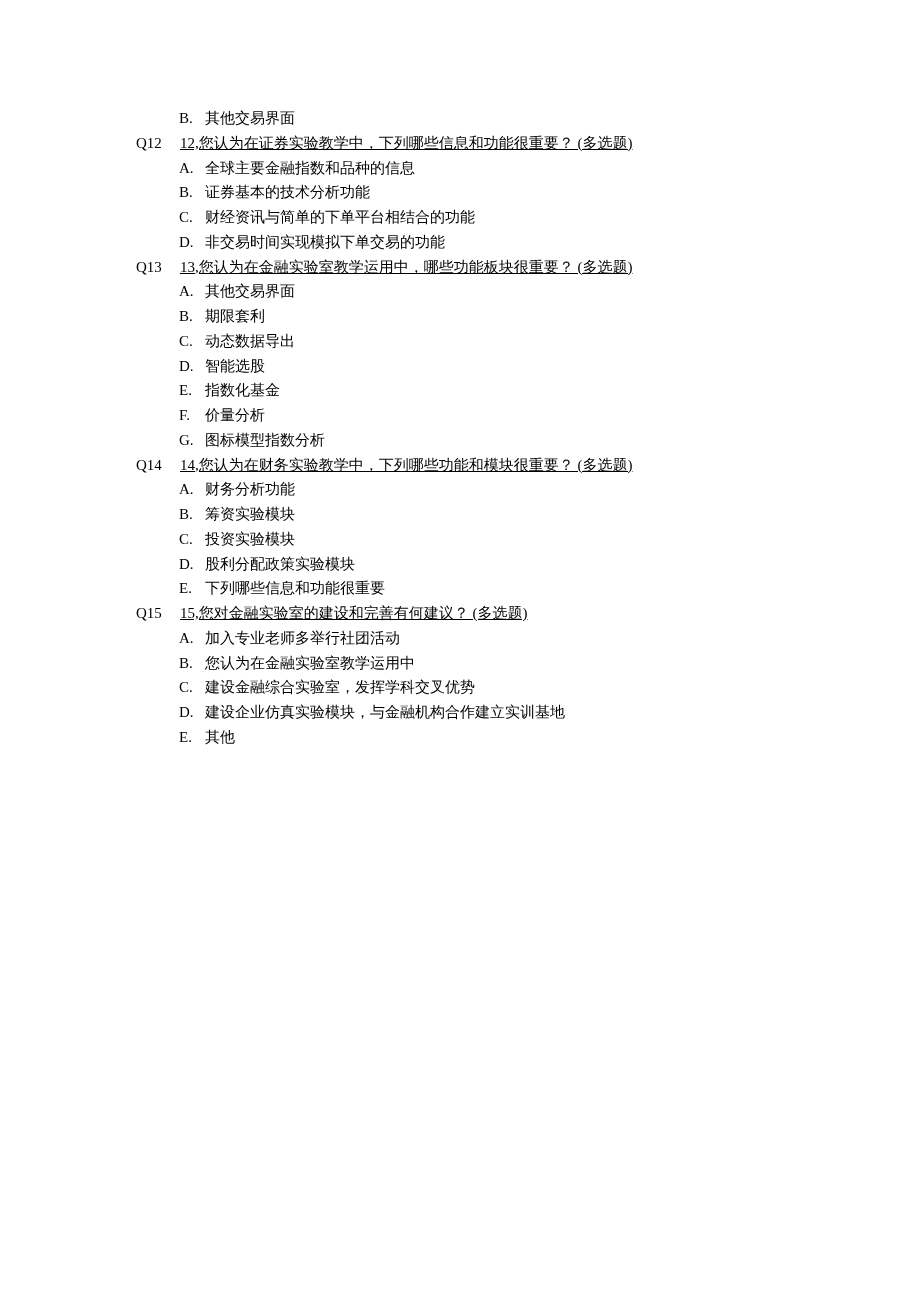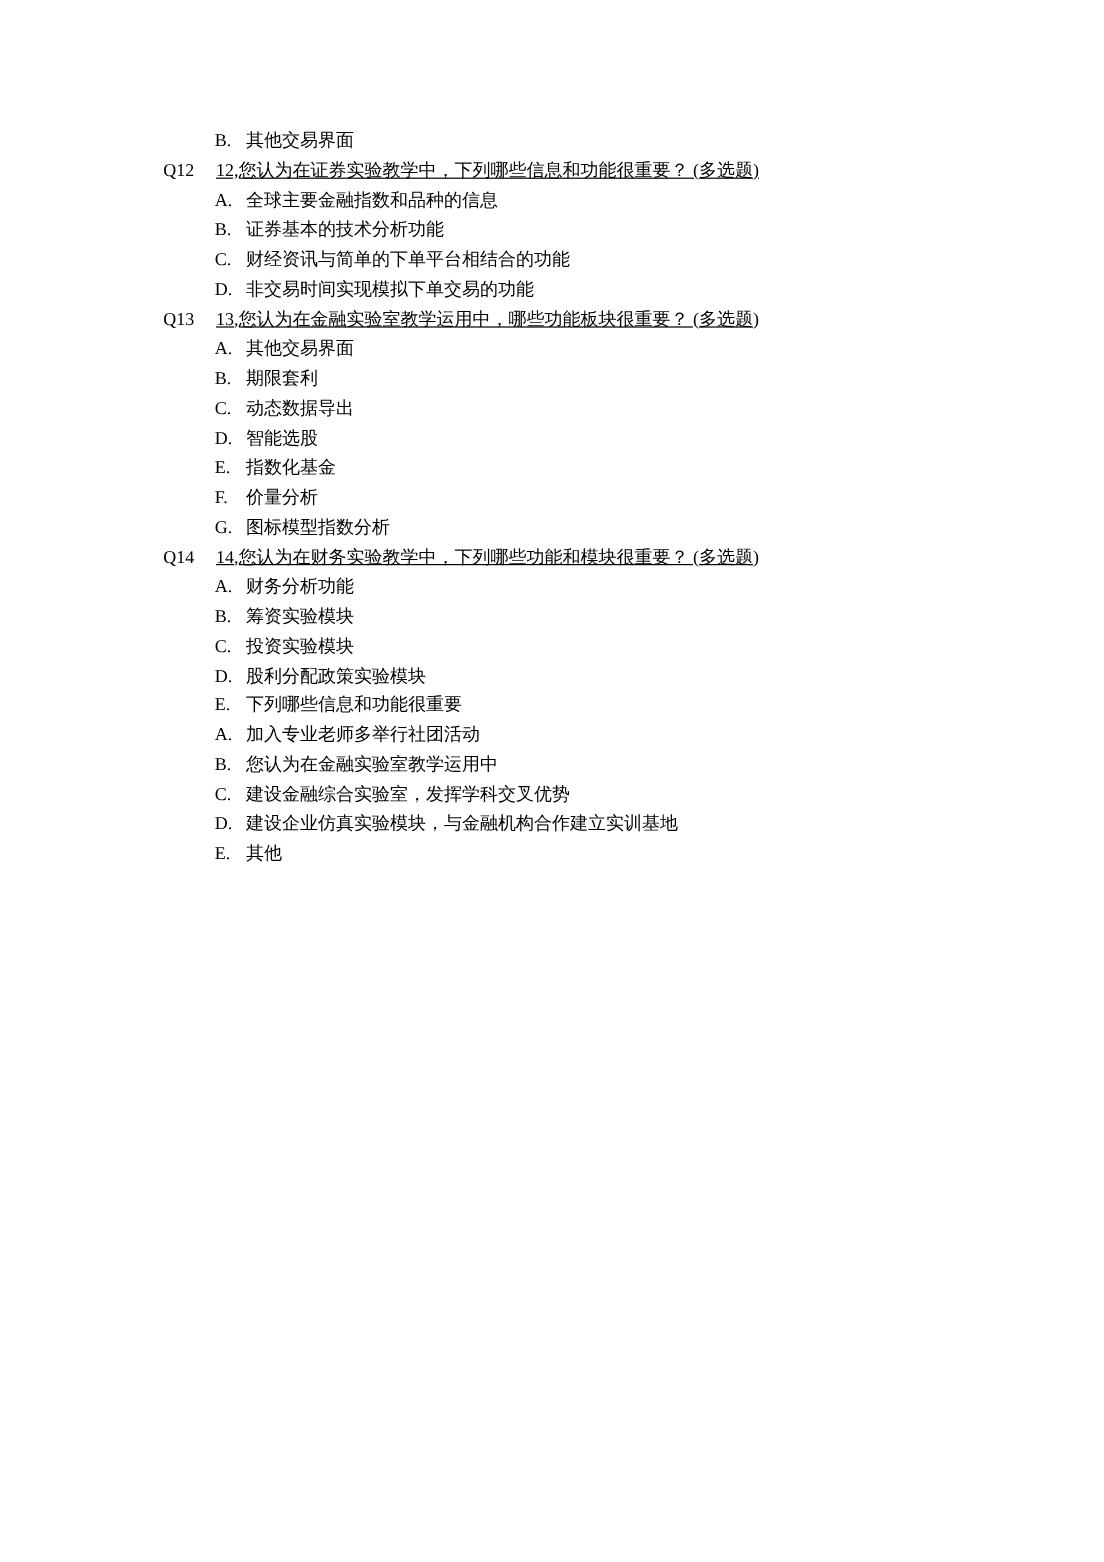--- a/index.html
+++ b/index.html
@@ -126,20 +126,24 @@
   </div>
   <div class="option-row">
     <span class="option-letter">D.</span>
     <span class="option-text">股利分配政策实验模块</span>
   </div>
   <div class="option-row">
     <span class="option-letter">E.</span>
     <span class="option-text">下列哪些信息和功能很重要</span>
   </div>
 
+  <div class="q-row">
+    <span class="q-id">Q15</span>
+    <span class="q-text">15,您对金融实验室的建设和完善有何建议？   (多选题)</span>
+  </div>
   <div class="option-row">
     <span class="option-letter">A.</span>
     <span class="option-text">加入专业老师多举行社团活动</span>
   </div>
   <div class="option-row">
     <span class="option-letter">B.</span>
     <span class="option-text">您认为在金融实验室教学运用中</span>
   </div>
   <div class="option-row">
     <span class="option-letter">C.</span>

